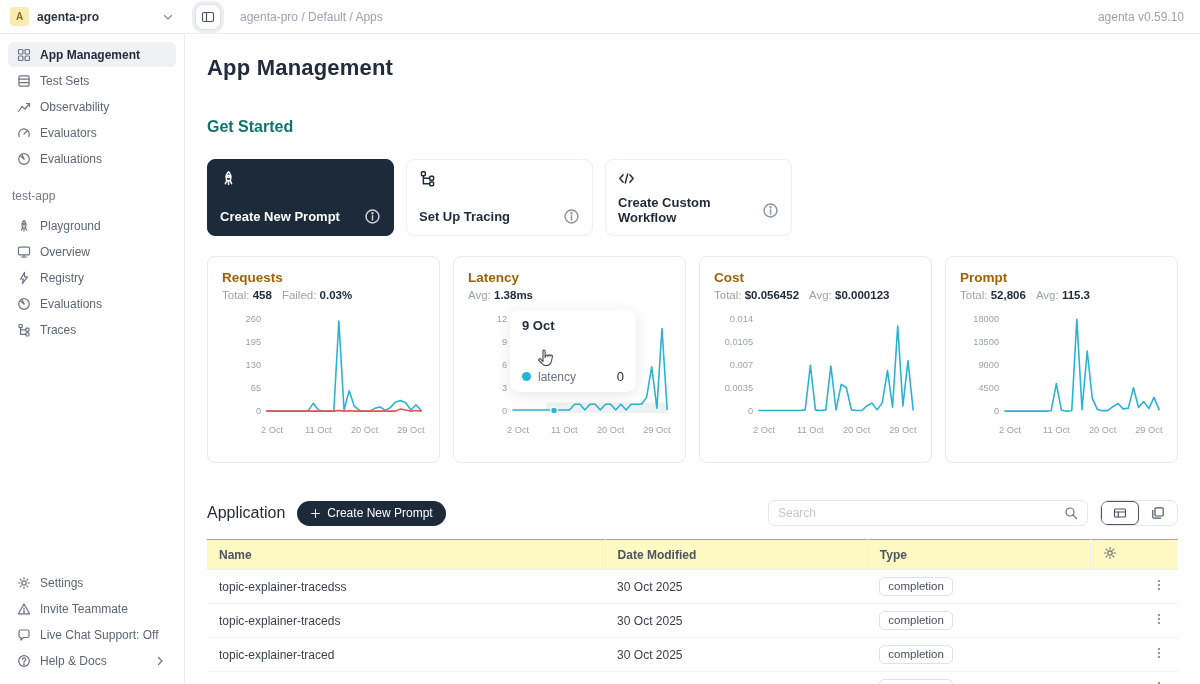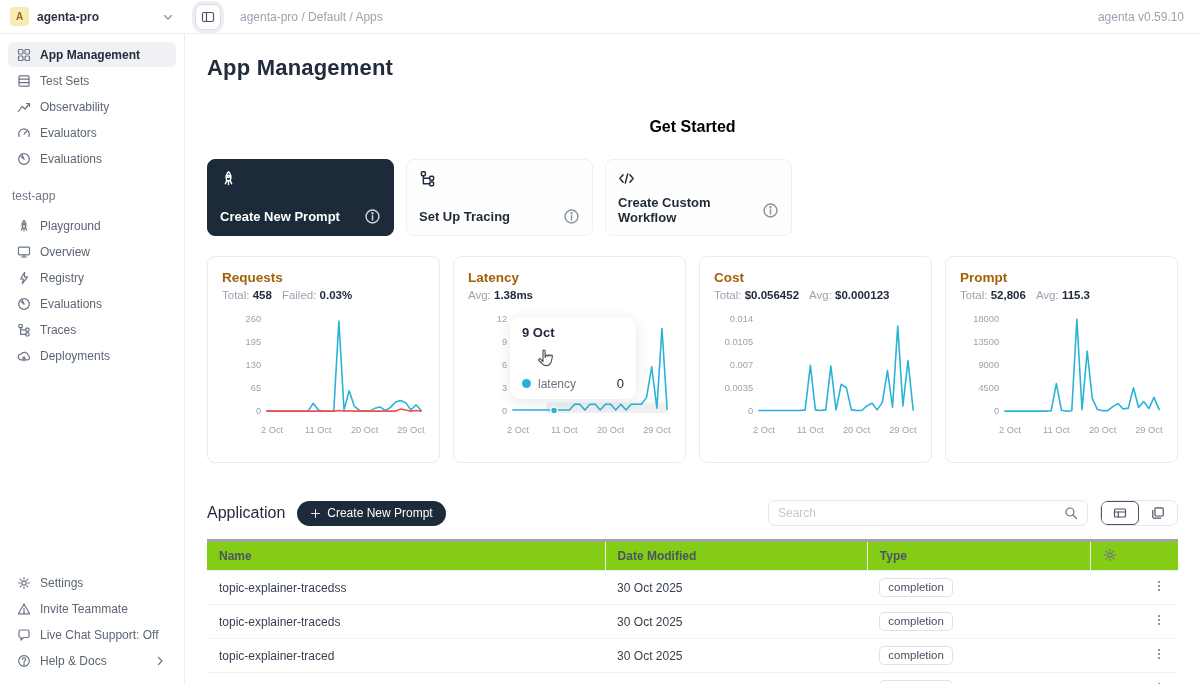--- a/index.html
+++ b/index.html
@@ -26,21 +26,21 @@
   .side-item { height:25px; margin-bottom:1px; padding:0 9px; border-radius:6px; display:flex; align-items:center; gap:9px;
     font-size:12px; color:#5b6675; cursor:pointer; }
   .side-item .icn { color:#6b7585; }
   .side-item.active { background:#f0f1f4; color:#222c3c; font-weight:600; }
   .section-label { font-size:12px; color:#707a89; padding:0 4px; margin:17px 0 10px; }
   .side-footer { margin-top:auto; }
   .side-item .spacer { flex:1; }
 
   .main { flex:1; padding:21px 22px 0; overflow:hidden; }
   .page-title { font-size:22px; font-weight:700; color:#222c3c; letter-spacing:.2px; }
-  .h2 { font-size:16px; font-weight:700; color:#000000; margin-top:37px;text-align:center; }
+  .h2 { font-size:16px; font-weight:700; color:#0f766e; margin-top:37px; }
 
   
   .gs-row { display:flex; gap:12px; margin-top:23px; }
   .gs-card { width:187px; height:77px; border:1px solid #eef0f2; border-radius:8px; padding:10px 12px;
     display:flex; flex-direction:column; justify-content:space-between; cursor:pointer; background:#fefefe; }
   .gs-card.dark { background:#1c2a3a; border-color:#1c2a3a; color:#fff; }
   .gs-card .icn { width:17px; height:17px; }
   .gs-label-row { display:flex; align-items:center; justify-content:space-between; }
   .gs-label { font-size:13px; font-weight:700; }
   .gs-card.dark .gs-label { color:#fff; }
@@ -50,21 +50,21 @@
   
   .charts-row { display:flex; gap:13px; margin-top:20px; }
   .chart-card { position:relative; width:233px; height:207px; border:1px solid #e9ebee; border-radius:8px;
     background:#fff; padding:13px 14px 8px; }
   .cc-title { font-size:13.5px; font-weight:700; color:#a16207; }
   .cc-stats { font-size:11.5px; color:#9aa3af; margin-top:4px; }
   .cc-stats b { color:#222c3c; font-weight:700; margin-right:10px; }
   .cc-svg { width:205px; height:138px; margin-top:6px; display:block; }
 
   
-  .tooltip { position:absolute; left:56px; top:60px; width:126px; height:82px; background:rgba(255,255,255,.96);
+  .tooltip { position:absolute; left:56px; top:53px; width:126px; height:82px; background:rgba(255,255,255,.96);
     border-radius:10px; box-shadow:0 3px 14px rgba(40,50,60,.12); padding:8px 12px;
     display:flex; flex-direction:column; justify-content:space-between; z-index:4; }
   .tt-date { font-size:13px; font-weight:600; color:#222c3c; }
   .tt-row { display:flex; align-items:center; gap:7px; font-size:12px; color:#6b7280; }
   .tt-dot { width:9px; height:9px; border-radius:50%; background:#27b2d6; flex:none; }
   .tt-val { margin-left:auto; color:#222c3c; font-size:13px; }
   .cursor-hand { position:absolute; left:82px; top:92px; z-index:5; }
 
   
   .app-row { display:flex; align-items:center; margin-top:37px; gap:12px; }
@@ -77,21 +77,21 @@
   .search-wrap input { border:none; outline:none; flex:1; font-size:12px; color:#374151;
     font-family:"Liberation Sans",sans-serif; background:transparent; }
   .search-wrap input::placeholder { color:#c3c9d1; }
   .search-icn { color:#6b7280; }
   .view-toggle { display:flex; border:1px solid #e3e6ea; border-radius:8px; overflow:hidden; height:26px; }
   .seg { width:38px; display:flex; align-items:center; justify-content:center; color:#4b5563; cursor:pointer; background:#fff; }
   .seg.selected { border:1px solid #4b5563; border-radius:6px; }
 
   
   table.apps { width:100%; margin-top:13px; border-collapse:collapse; font-size:12px; }
-  .apps thead th { background:#84cc16; border-top:3px solid #a3a3a3; border-bottom:1px solid #eef0f2;
+  .apps thead th { background:#fef9c3; border-top:1px solid #a3a3a3; border-bottom:1px solid #eef0f2;
     height:30px; text-align:left; font-weight:600; color:#4b5563; padding:0 12px; border-right:1px solid #eef0f2; }
   .apps thead th:last-child { border-right:none; }
   .apps td { height:34px; border-bottom:1px solid #f0f2f4; padding:0 12px; color:#374151; }
   .apps tr { cursor:pointer; }
   .badge { display:inline-block; border:1px solid #dfe3e8; border-radius:5px; padding:2px 8px 3px;
     font-size:11.5px; color:#475062; background:#fff; }
   .dots { color:#6b7280; width:14px; height:14px; }
   .col-name { width:41%; } .col-date { width:27%; } .col-type { width:23%; } .col-act { width:9%; }
   .td-act { text-align:right; }
   th.td-act { text-align:right; }
@@ -193,27 +193,20 @@
       <span>Evaluations</span>
     </div>
     <div class="side-item">
       <svg class="icn" viewBox="0 0 14 14">
           <rect x="2" y="1.5" width="3.2" height="3.2" rx="0.8"></rect>
           <rect x="8.8" y="5.2" width="3.2" height="3.2" rx="0.8"></rect>
           <rect x="8.8" y="9.8" width="3.2" height="3.2" rx="0.8"></rect>
           <path d="M3.6 4.7 V11.4 H8.8 M3.6 6.8 H8.8"></path>
         </svg>
       <span>Traces</span>
-    </div>
-    <div class="side-item">
-      <svg class="icn" viewBox="0 0 14 14">
-          <path d="M4 10.8 A2.8 2.8 0 0 1 4 5.2 A4 4 0 0 1 11.3 6.4 A2.4 2.4 0 0 1 10.8 10.8 Z"></path>
-          <path d="M7 11.8 V8 M5.7 9.2 L7 8 L8.3 9.2"></path>
-        </svg>
-      <span>Deployments</span>
     </div>
 
     <div class="side-footer">
       <div class="side-item">
         <svg class="icn" viewBox="0 0 14 14">
             <circle cx="7" cy="7" r="2.2"></circle>
             <path d="M7 1.5 V3 M7 11 V12.5 M1.5 7 H3 M11 7 H12.5 M3.1 3.1 L4.2 4.2 M9.8 9.8 L10.9 10.9 M10.9 3.1 L9.8 4.2 M4.2 9.8 L3.1 10.9"></path>
           </svg>
         <span>Settings</span>
       </div>

